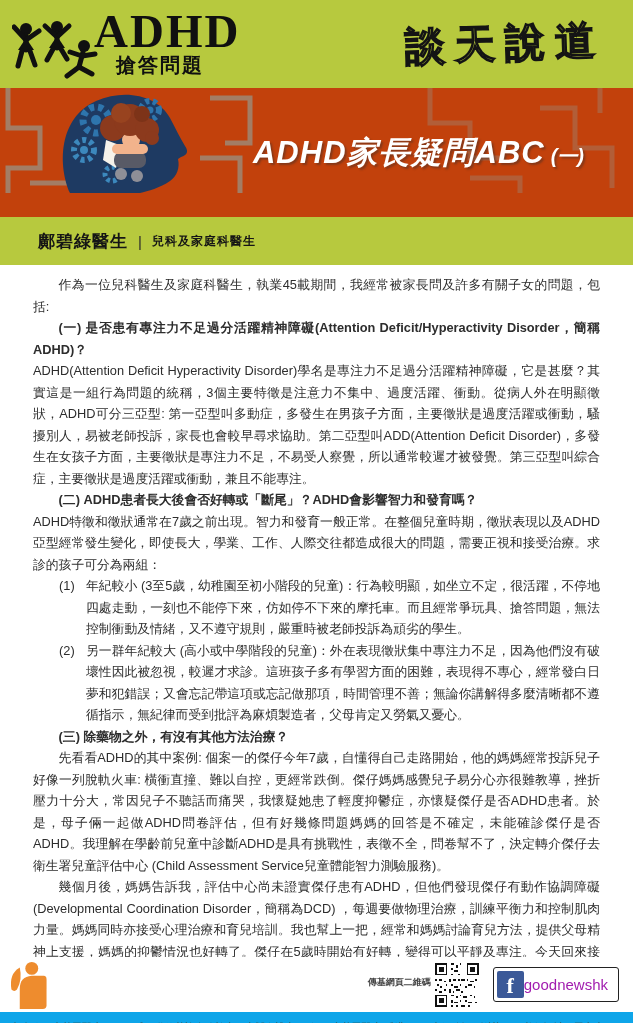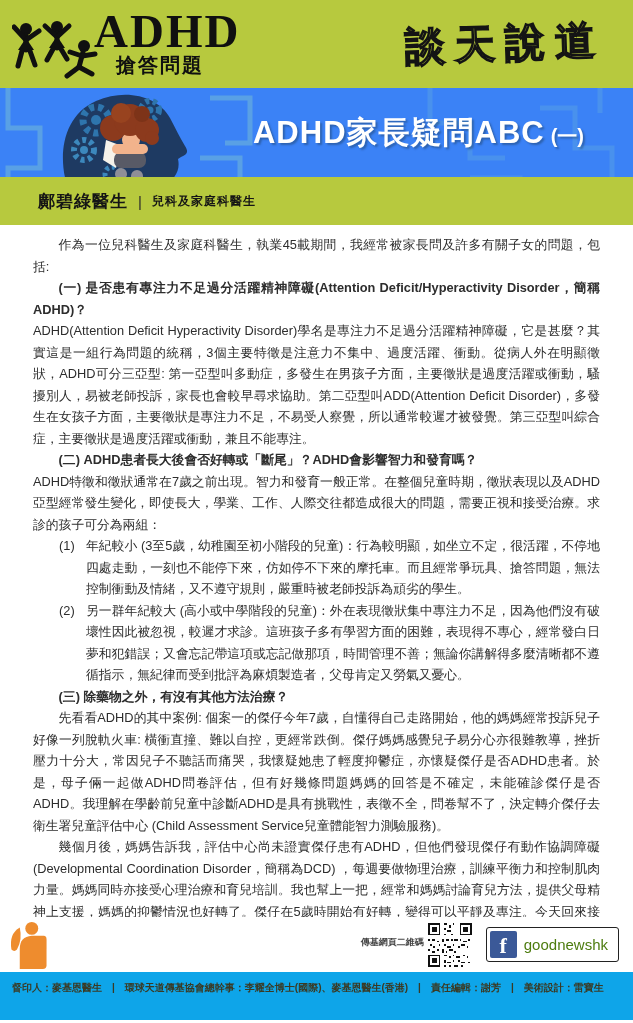--- a/index.html
+++ b/index.html
@@ -21,21 +21,21 @@
     line-height:50px; letter-spacing:2px;
   }
   .brand-subtitle{ font-size:20px; font-weight:bold; margin:-4px 0 0 22px; letter-spacing:2px; }
   .calligraphy{
     position:absolute; right:28px; top:16px;
     font-size:40px; font-weight:bold; letter-spacing:10px;
     color:transparent; -webkit-text-stroke:1.3px #141414;
     transform:rotate(-2deg);
   }
   
-  .banner{ height:89px; background:#3b82f6; position:relative; overflow:hidden; }
+  .banner{ height:129px; background:#c2410c; position:relative; overflow:hidden;font-style:italic; }
   .banner-illustration{ position:absolute; left:0; top:0; }
   .banner-title{
     position:absolute; left:212px; right:8px; top:50%; transform:translateY(-50%);
     text-align:center; color:#ffffff; font-weight:bold;
     text-shadow:2px 2px 2px rgba(20,40,50,0.35);
     white-space:nowrap;
   }
   .banner-title .main{ font-size:31px; letter-spacing:1px; }
   .banner-title .num{ font-size:20px; margin-left:6px; }
   
@@ -69,21 +69,21 @@
   .qr-label{ font-size:9px; font-weight:bold; color:#444; margin:0 4px 4px 0; }
   .fb-badge{
     display:flex; align-items:center; border:1.5px solid #222; border-radius:3px;
     background:#fff; padding:3px 10px 3px 3px; margin-left:14px; margin-right:4px;
   }
   .fb-f{
     width:27px; height:27px; background:#3b5998; border-radius:2px; color:#fff;
     font-family:"Liberation Serif", serif; font-weight:bold; font-size:22px;
     display:flex; align-items:flex-end; justify-content:center; line-height:24px;
   }
-  .fb-label{ font-size:15px; color:#4d7c0f; margin-left:7px; }
+  .fb-label{ font-size:15px; color:#a21caf; }
   
   .footer-green{
     height:48px; background:#0ea5e9; padding:7px 12px 0 12px;
     font-size:10px; font-weight:600; color:#3a3a24; line-height:17px;
   }
   .credit-line{ white-space:nowrap; overflow:hidden; }
 </style>
 </head>
 <body>
 

